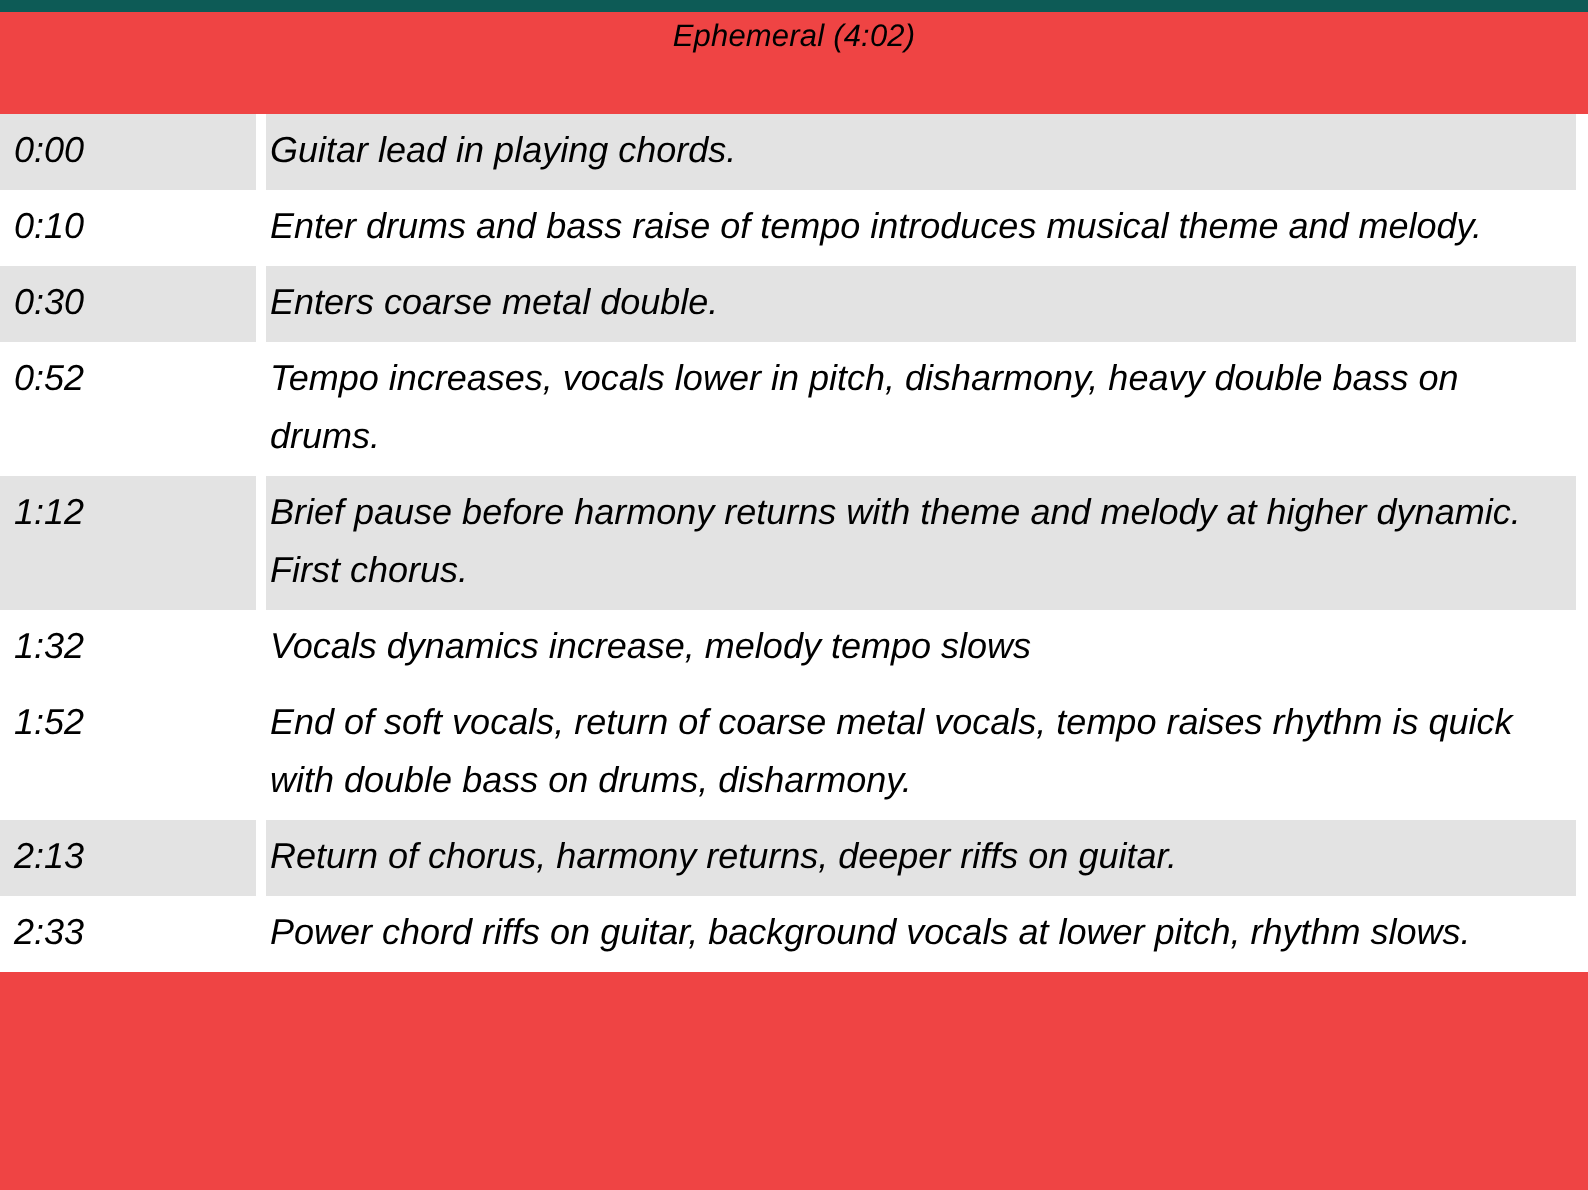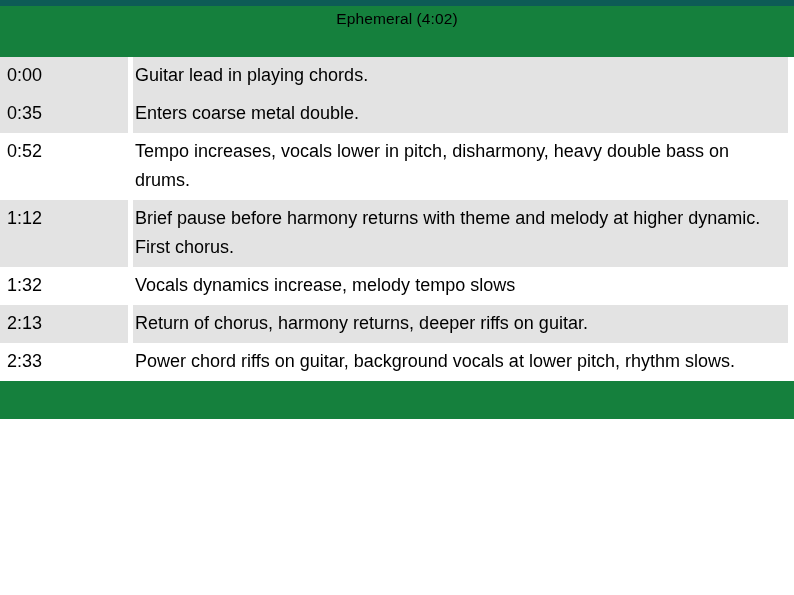--- a/index.html
+++ b/index.html
@@ -9,22 +9,23 @@
   body {
     width: 794px;
     height: 595px;
     background: #ffffff;
     font-family: "Liberation Sans", sans-serif;
     overflow: hidden;
   }
   .slide {
     position: relative;
     width: 794px;
-    height: 419px;
-    background: #15803d;
+    height: 595px;
+    background: #ef4444;
+    font-style: italic;
   }
   .top-bar {
     position: absolute;
     top: 0;
     left: 0;
     width: 794px;
     height: 6px;
     background: #0d5b56;
   }
   .title-block {
@@ -113,23 +114,33 @@
         <tr class="cue-row shaded">
           <td class="time-cell">
             <div class="cell-inner">0:00</div>
           </td>
           <td class="gap-cell"></td>
           <td class="desc-cell">
             <div class="cell-inner">Guitar lead in playing chords.</div>
           </td>
           <td class="pad-cell"></td>
         </tr>
-        <tr class="cue-row shaded">
-          <td class="time-cell">
-            <div class="cell-inner">0:35</div>
+        <tr class="cue-row plain">
+          <td class="time-cell">
+            <div class="cell-inner">0:10</div>
+          </td>
+          <td class="gap-cell"></td>
+          <td class="desc-cell">
+            <div class="cell-inner">Enter drums and bass raise of tempo introduces musical theme and melody.</div>
+          </td>
+          <td class="pad-cell"></td>
+        </tr>
+        <tr class="cue-row shaded">
+          <td class="time-cell">
+            <div class="cell-inner">0:30</div>
           </td>
           <td class="gap-cell"></td>
           <td class="desc-cell">
             <div class="cell-inner">Enters coarse metal double.</div>
           </td>
           <td class="pad-cell"></td>
         </tr>
         <tr class="cue-row plain">
           <td class="time-cell">
             <div class="cell-inner">0:52</div>
@@ -150,20 +161,30 @@
           </td>
           <td class="pad-cell"></td>
         </tr>
         <tr class="cue-row plain">
           <td class="time-cell">
             <div class="cell-inner">1:32</div>
           </td>
           <td class="gap-cell"></td>
           <td class="desc-cell">
             <div class="cell-inner">Vocals dynamics increase, melody tempo slows</div>
+          </td>
+          <td class="pad-cell"></td>
+        </tr>
+        <tr class="cue-row plain">
+          <td class="time-cell">
+            <div class="cell-inner">1:52</div>
+          </td>
+          <td class="gap-cell"></td>
+          <td class="desc-cell">
+            <div class="cell-inner">End of soft vocals, return of coarse metal vocals, tempo raises rhythm is quick with double bass on drums, disharmony.</div>
           </td>
           <td class="pad-cell"></td>
         </tr>
         <tr class="cue-row shaded">
           <td class="time-cell">
             <div class="cell-inner">2:13</div>
           </td>
           <td class="gap-cell"></td>
           <td class="desc-cell">
             <div class="cell-inner">Return of chorus, harmony returns, deeper riffs on guitar.</div>

